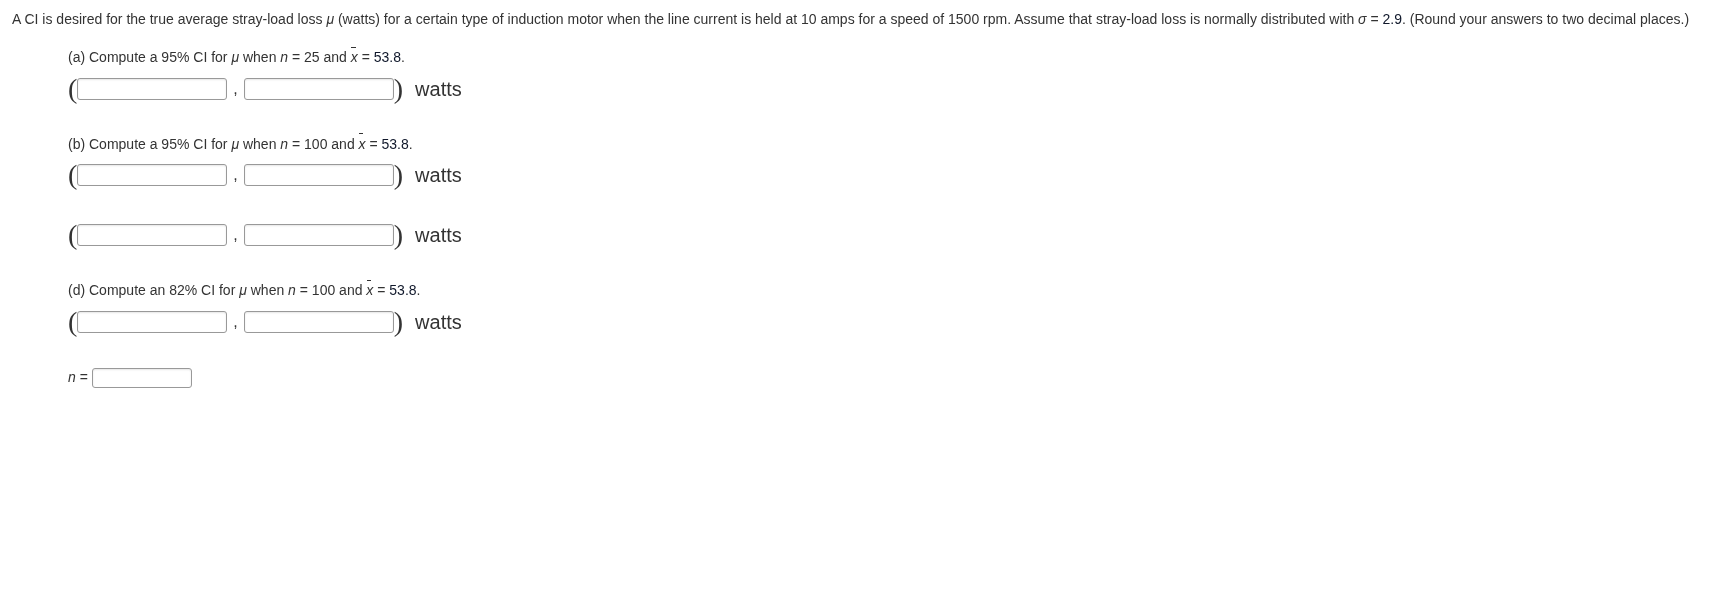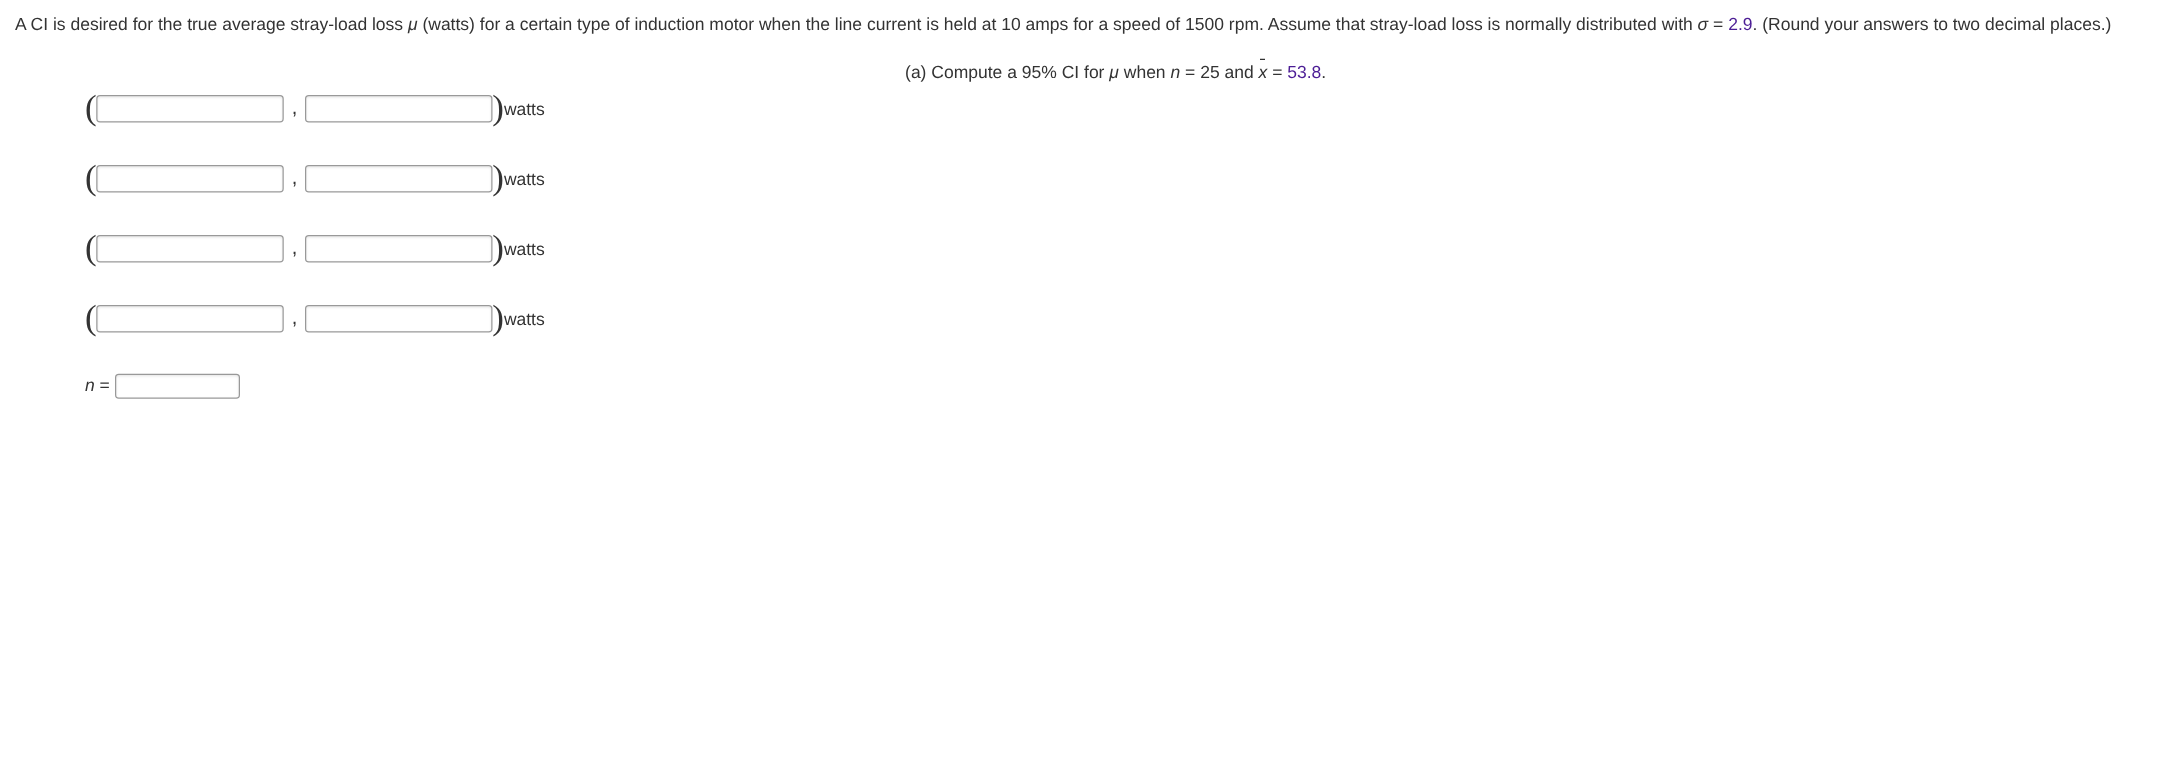--- a/index.html
+++ b/index.html
@@ -6,27 +6,27 @@
     body {
       font-family: Verdana, Geneva, sans-serif;
       font-size: 14px;
       color: #333;
       margin: 0;
       padding: 8px 12px;
       line-height: 1.6;
       background: #fff;
     }
     .intro { margin-bottom: 16px; }
-    .red { color: #4c1d95; }
+    .red { color: #0f172a; }
     .italic { font-style: italic; }
     .part {
       margin-left: 56px;
       margin-bottom: 28px;
     }
-    .prompt { margin-bottom: 4px; text-align: center; }
+    .prompt { margin-bottom: 4px; }
     .answer-line {
       display: flex;
       align-items: center;
       font-size: 22px;
     }
     .paren {
       font-size: 28px;
       font-family: "Times New Roman", serif;
       line-height: 1;
       position: relative;
@@ -45,21 +45,21 @@
       width: 100px;
       height: 20px;
       border: 1px solid #999;
       border-radius: 3px;
       font-size: 14px;
       padding: 1px 4px;
       vertical-align: middle;
       box-shadow: inset 0 1px 2px rgba(0,0,0,0.1);
     }
     .comma { font-size: 16px; margin: 0 6px; }
-    .unit { font-size: 14px; margin-left: 0; }
+    .unit { font-size: 20px; margin-left: 12px; }
     .xbar { position: relative; display: inline-block; }
     .xbar::before {
       content: "";
       position: absolute;
       top: 0.05em;
       left: 0.05em;
       right: 0.15em;
       height: 1px;
       background: currentColor;
     }
@@ -80,20 +80,23 @@
     <span class="paren">(</span>
     <input class="input-box" type="text" style="">
     <span class="comma">,</span>
     <input class="input-box" type="text" style="">
     <span class="paren">)</span>
     <span class="unit">watts</span>
   </div>
 </div>
 
 <div class="part">
+  <div class="prompt">
+    <span>(b) Compute a 95% CI for </span><span class="italic">μ</span><span> when </span><span class="italic">n</span><span> = 100 and </span><span class="italic xbar">x</span><span> = </span><span class="red">53.8</span><span>.</span>
+  </div>
   <div class="answer-line">
     <span class="paren">(</span>
     <input class="input-box" type="text" style="">
     <span class="comma">,</span>
     <input class="input-box" type="text" style="">
     <span class="paren">)</span>
     <span class="unit">watts</span>
   </div>
 </div>
 
@@ -102,20 +105,23 @@
     <span class="paren">(</span>
     <input class="input-box" type="text" style="">
     <span class="comma">,</span>
     <input class="input-box" type="text" style="">
     <span class="paren">)</span>
     <span class="unit">watts</span>
   </div>
 </div>
 
 <div class="part">
+  <div class="prompt">
+    <span>(d) Compute an 82% CI for </span><span class="italic">μ</span><span> when </span><span class="italic">n</span><span> = 100 and </span><span class="italic xbar">x</span><span> = </span><span class="red">53.8</span><span>.</span>
+  </div>
   <div class="answer-line">
     <span class="paren">(</span>
     <input class="input-box" type="text" style="">
     <span class="comma">,</span>
     <input class="input-box" type="text" style="">
     <span class="paren">)</span>
     <span class="unit">watts</span>
   </div>
 </div>
 

